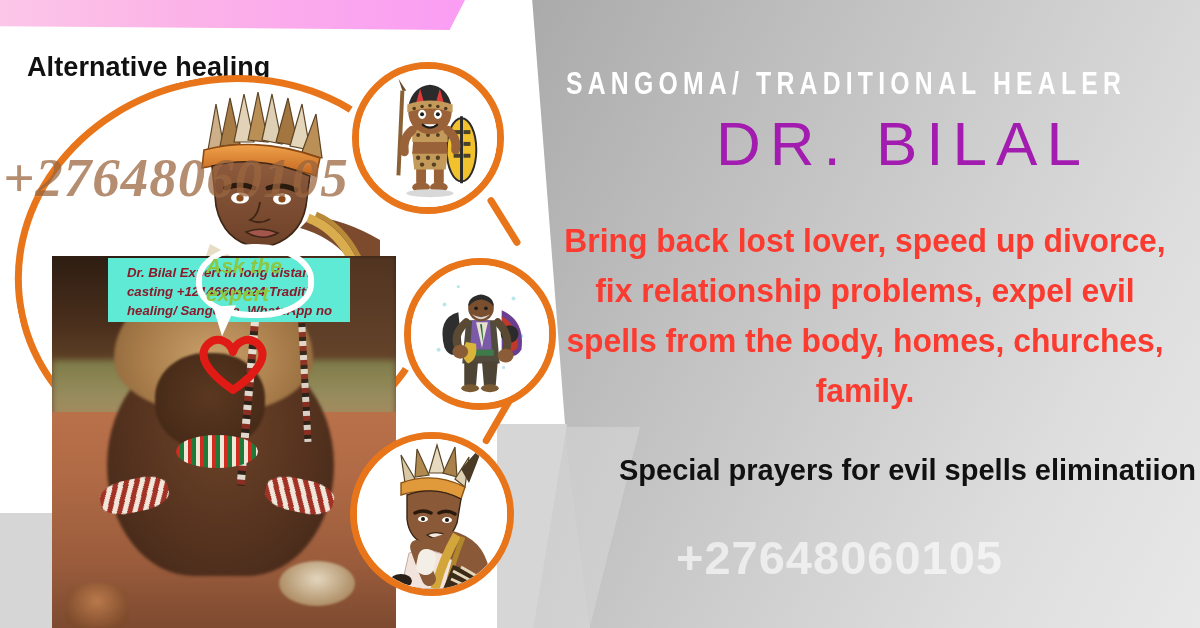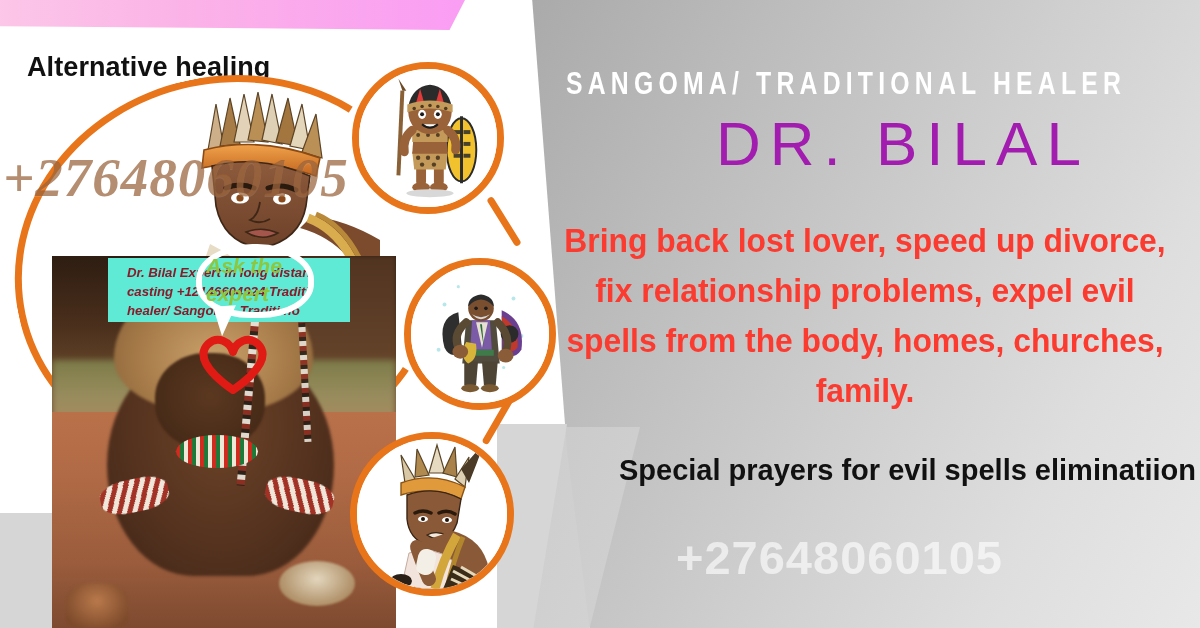--- a/index.html
+++ b/index.html
@@ -295,21 +295,21 @@
         <div class="ph-bowl"></div>
         <div class="ph-pot"></div>
     </div>
   </div>
 
   <div class="photo-watermark">+27648060105</div>
 
   <div class="caption-box">
     <p>Dr. Bilal Expert in long distan</p>
     <p>casting +12146604924 Traditi</p>
-    <p>healer/ Sangoma. Traditi no</p>
+    <p>healing/ Sangoma. WhatsApp no</p>
   </div>
 
   <div class="bubble"></div>
   <div class="bubble-tail"></div>
   <div class="bubble-text">Ask the expert</div>
 
   <div class="heart">
     <svg viewBox="0 0 74 62" width="74" height="62">
       <path d="M37 58 C 8 38, 2 22, 12 12 C 22 3, 34 10, 37 20 C 40 10, 52 3, 62 12 C 72 22, 66 38, 37 58 Z" fill="none" stroke="#E01B15" stroke-width="8" stroke-linejoin="round" stroke-linecap="round"></path>
     </svg>

